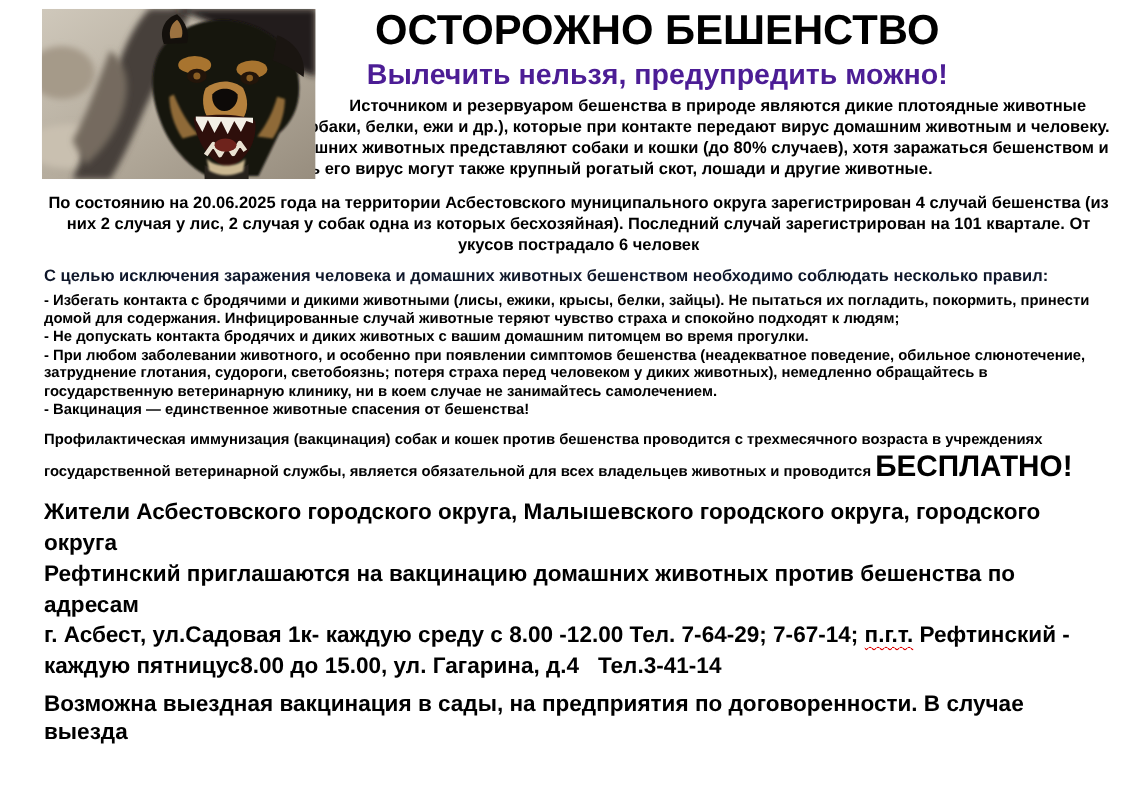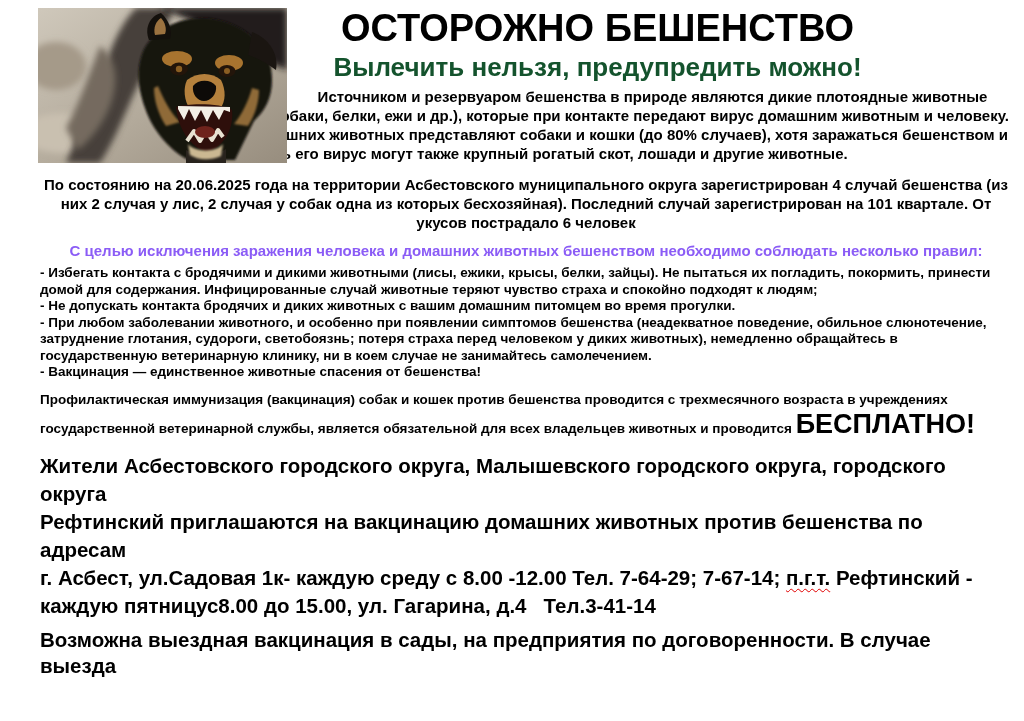--- a/index.html
+++ b/index.html
@@ -17,31 +17,31 @@
     width:249px;height:155px;
     overflow:hidden;
   }
   .flow{padding:0 12px 0 40px;}
   .hdr{margin-left:253px;padding-top:8px;}
   .title{
     font-size:38px;line-height:40px;letter-spacing:0px;
     text-align:center;margin:0 110px 0 0;white-space:nowrap;
   }
   .subtitle{
-    font-size:26px;line-height:27px;color:#14532d;
+    font-size:26px;line-height:27px;color:#4c1d95;
     text-align:center;margin:6px 110px 0 0;white-space:nowrap;
   }
   .intro{margin:8px 0 0 0;font-size:12.5px;line-height:21px;}
   .intro .lead{font-size:21px;}
   .p-small{font-size:15px;line-height:19px;margin:0;text-align:center;}
   .p-source{margin-top:6px;text-indent:253px;}
   .p-stats{margin-top:12px;}
   .rules-heading{
     margin:10px 0 0 0;font-size:15px;line-height:18px;
-    color:#8b5cf6;text-align:center;
+    color:#0f172a;text-align:left;
   }
   .rules{margin-top:5px;}
   .rule{font-size:13.5px;line-height:16.5px;margin:0;}
   .p-immun{margin-top:8px;font-size:13.5px;line-height:21px;}
   .free{font-size:27px;line-height:28px;}
   .p-big{font-size:20.5px;margin:0;}
   .p-invite{margin-top:5px;line-height:28px;}
   .p-mobile{margin-top:7px;line-height:25.5px;}
   .pgt{
     text-decoration:underline wavy #e00000;

